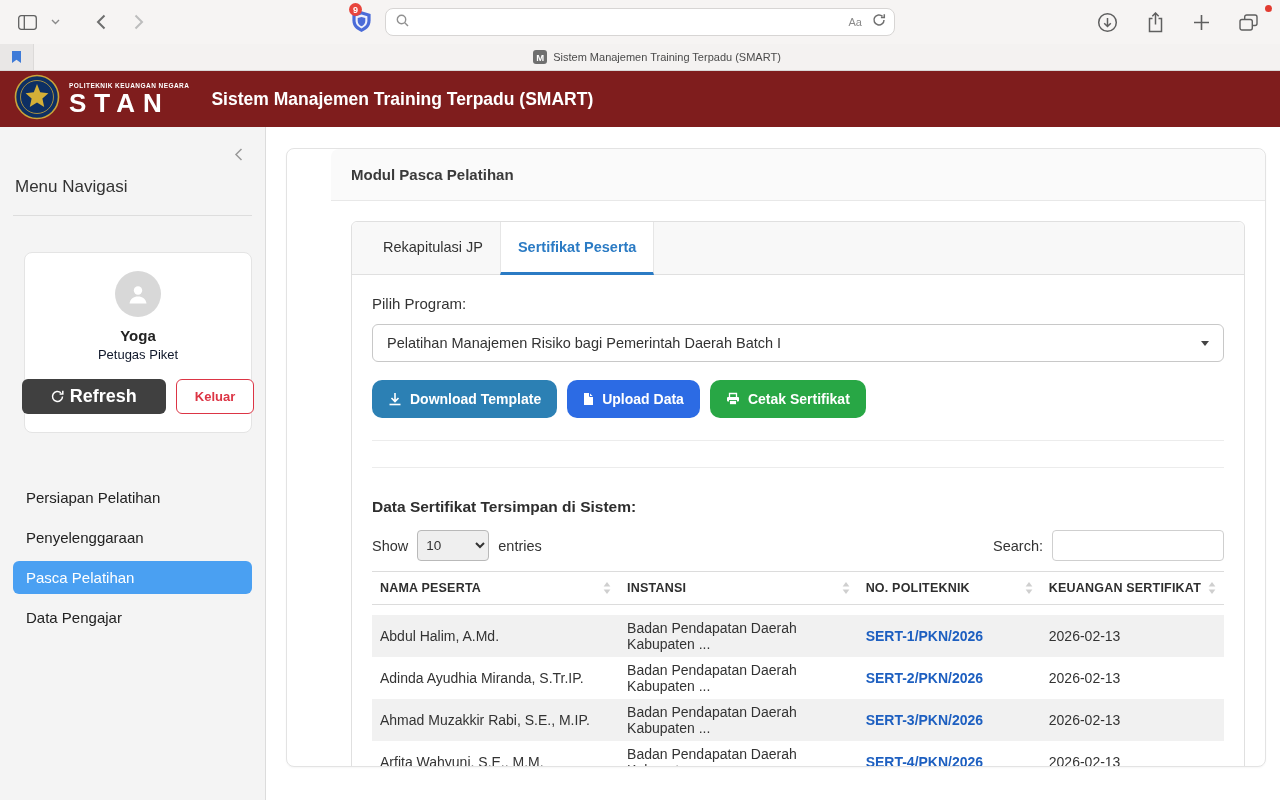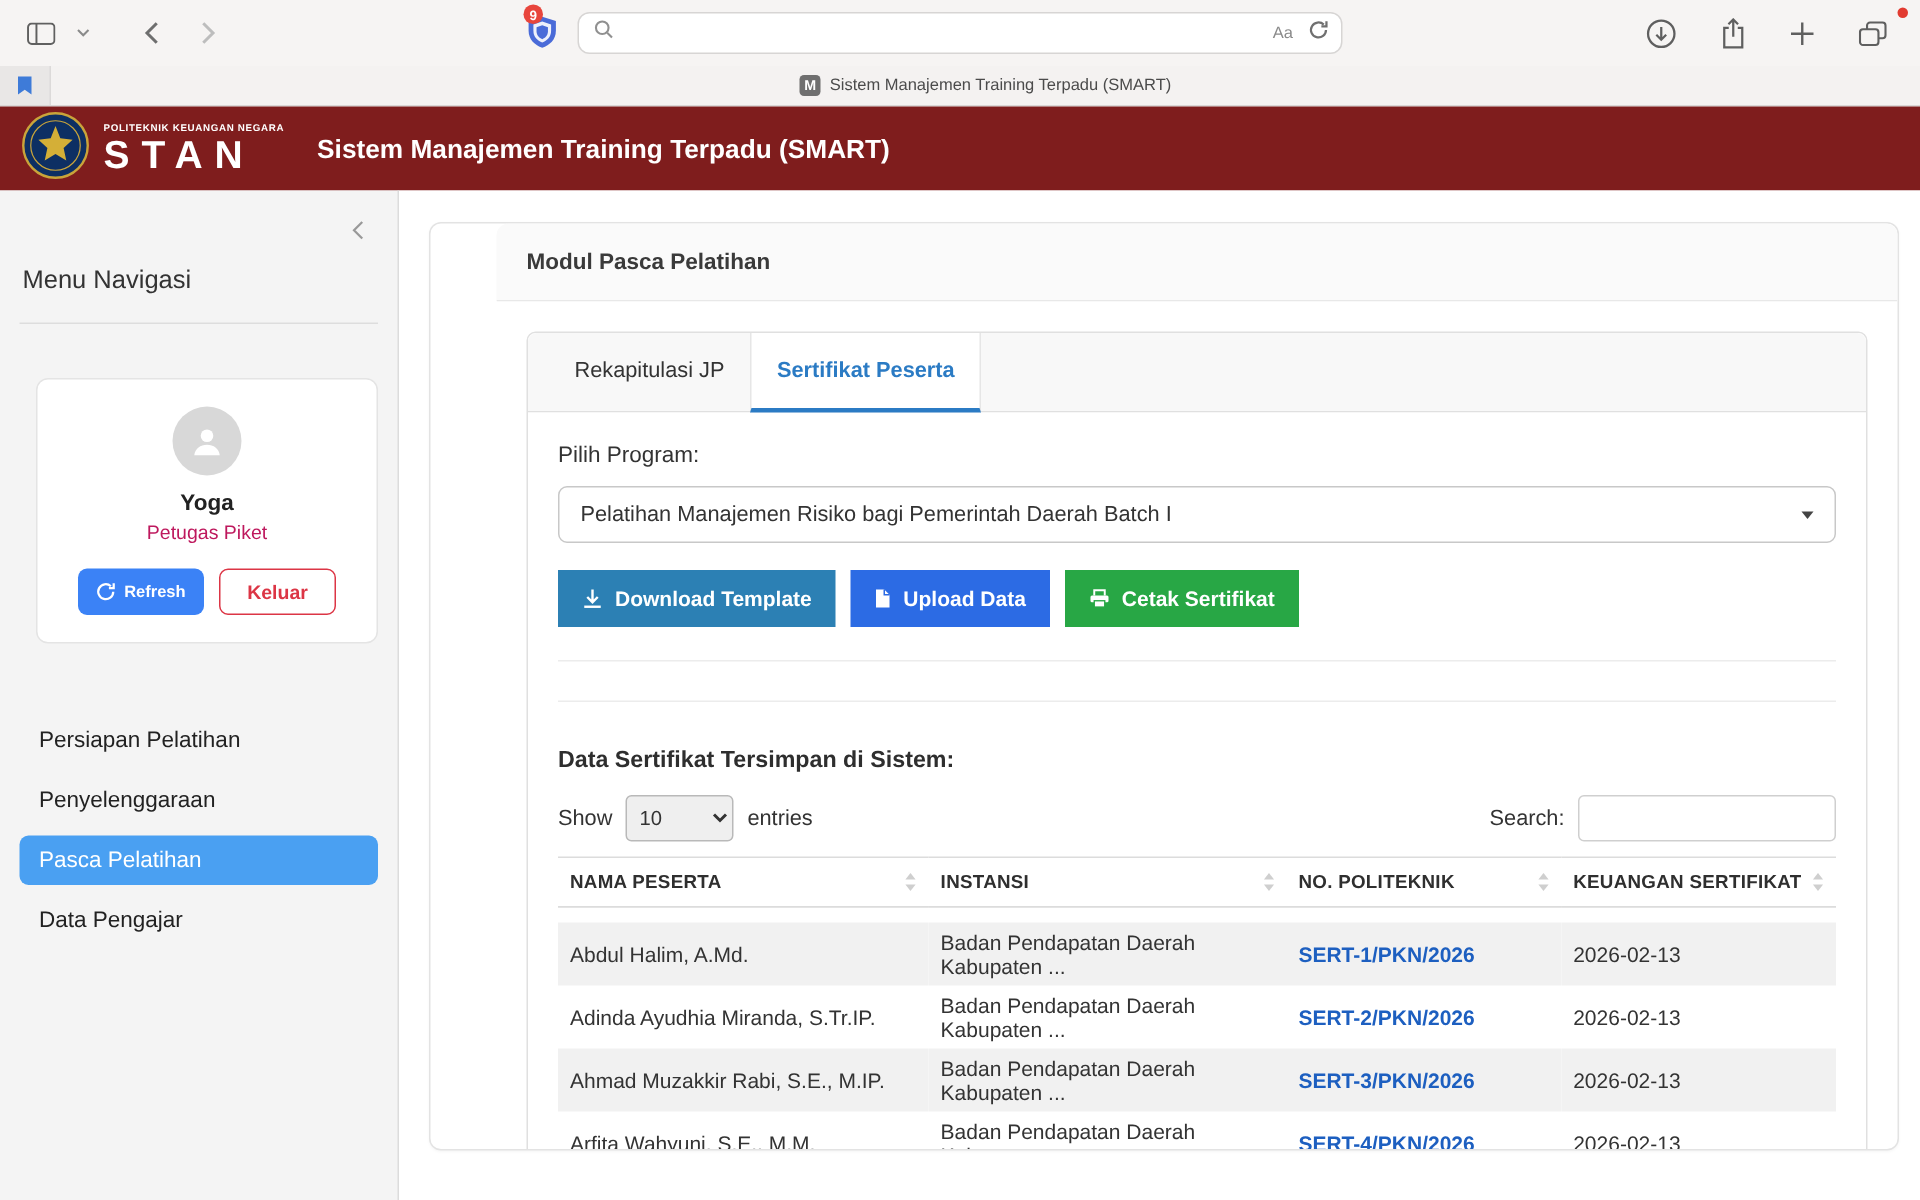--- a/index.html
+++ b/index.html
@@ -42,23 +42,23 @@
   
   .app-layout { display:flex; height:673px; }
   .sidebar { width:266px; background:#f4f4f4; border-right:1px solid #dcdcdc; padding:0 13px; position:relative; flex-shrink:0; }
   .collapse-btn { position:absolute; top:20px; right:22px; cursor:default; }
   .menu-title { margin-top:50px; font-size:17px; color:#333; padding-left:2px; }
   .side-divider { border-bottom:1px solid #ddd; margin-top:18px; }
 
   .user-card { margin-top:36px; background:#fff; border:1px solid #e4e4e4; border-radius:8px; padding:18px 12px; text-align:center;margin-left:11px; }
   .avatar { width:46px; height:46px; border-radius:50%; background:#d8d8d8; display:flex; align-items:center; justify-content:center; margin:0 auto; }
   .user-name { margin-top:10px; font-size:15px; font-weight:bold; color:#222; }
-  .user-role { margin-top:3px; font-size:13px; color:#be185d; }
+  .user-role { margin-top:3px; font-size:13px; color:#0f172a; }
   .user-actions { margin-top:17px; display:flex; justify-content:center; gap:10px; }
-  .btn-refresh { background:#3b82f6; color:#fff; border:none; border-radius:6px; padding:7px 12px; font-size:11px; font-weight:600;
+  .btn-refresh { background:#404040; color:#fff; border:none; border-radius:6px; padding:7px 29px; font-size:18px; font-weight:600;
                  display:inline-flex; align-items:center; gap:6px; cursor:pointer; }
   .btn-keluar { background:#fff; color:#dc3545; border:1px solid #dc3545; border-radius:6px; padding:7px 18px; font-size:13px; font-weight:600; cursor:pointer; }
 
   .nav { margin-top:48px; }
   .nav-item { font-size:15px; color:#222; padding:8px 13px; margin-bottom:7px; border-radius:6px; cursor:pointer; }
   .nav-item.active { background:#4aa0f2; color:#fff; }
 
   
   .main { flex:1; background:#fff; padding:21px 14px 0 20px; }
   .card { background:#fff; border:1px solid #e3e3e3; border-radius:8px; height:619px; overflow:hidden; box-shadow:0 1px 2px rgba(0,0,0,.04);padding-left:44px; }
@@ -72,21 +72,21 @@
   .tab.active { background:#fff; color:#2b7bc4; font-weight:bold; border-left:1px solid #e6e6e6; border-right:1px solid #e6e6e6;
                 border-bottom:3px solid #2b7bc4; margin-bottom:-1px; }
   .inner-body { padding:20px 20px 0 20px; }
 
   .prog-label { font-size:15px; color:#333; margin:0 0 12px 0; }
   .select-box { height:38px; border:1px solid #c8c8c8; border-radius:6px; display:flex; align-items:center; justify-content:space-between;
                 padding:0 14px; font-size:14.5px; color:#333; cursor:pointer; background:#fff; }
   .caret { width:0; height:0; border-left:4.5px solid transparent; border-right:4.5px solid transparent; border-top:5.5px solid #444; }
 
   .btn-row { margin-top:18px; display:flex; gap:10px; }
-  .btn { height:38px; border:none; border-radius:0; color:#fff; font-size:14px; font-weight:600; display:inline-flex;
+  .btn { height:38px; border:none; border-radius:10px; color:#fff; font-size:14px; font-weight:600; display:inline-flex;
          align-items:center; gap:8px; padding:0 16px; cursor:pointer; font-family:"Liberation Sans", sans-serif; }
   .btn-dl { background:#2c80b4; }
   .btn-up { background:#2c6be4; }
   .btn-pr { background:#28a745; }
 
   .hr1 { border:none; border-top:1px solid #ececec; margin-top:22px; }
   .hr2 { border:none; border-top:1px solid #ececec; margin-top:26px; }
   .section-title { margin-top:30px; font-size:15.5px; font-weight:bold; color:#2e2e2e; }
 
   .dt-controls { margin-top:14px; display:flex; align-items:center; justify-content:space-between; font-size:14.5px; color:#333; }

